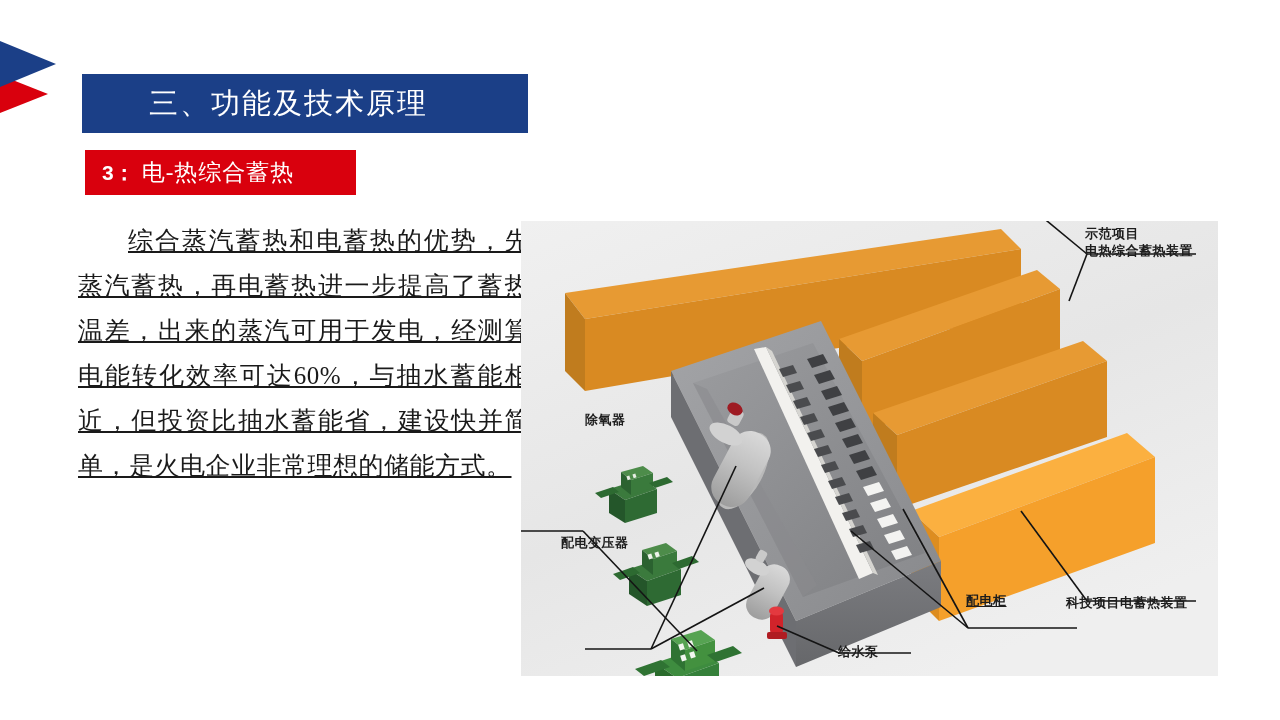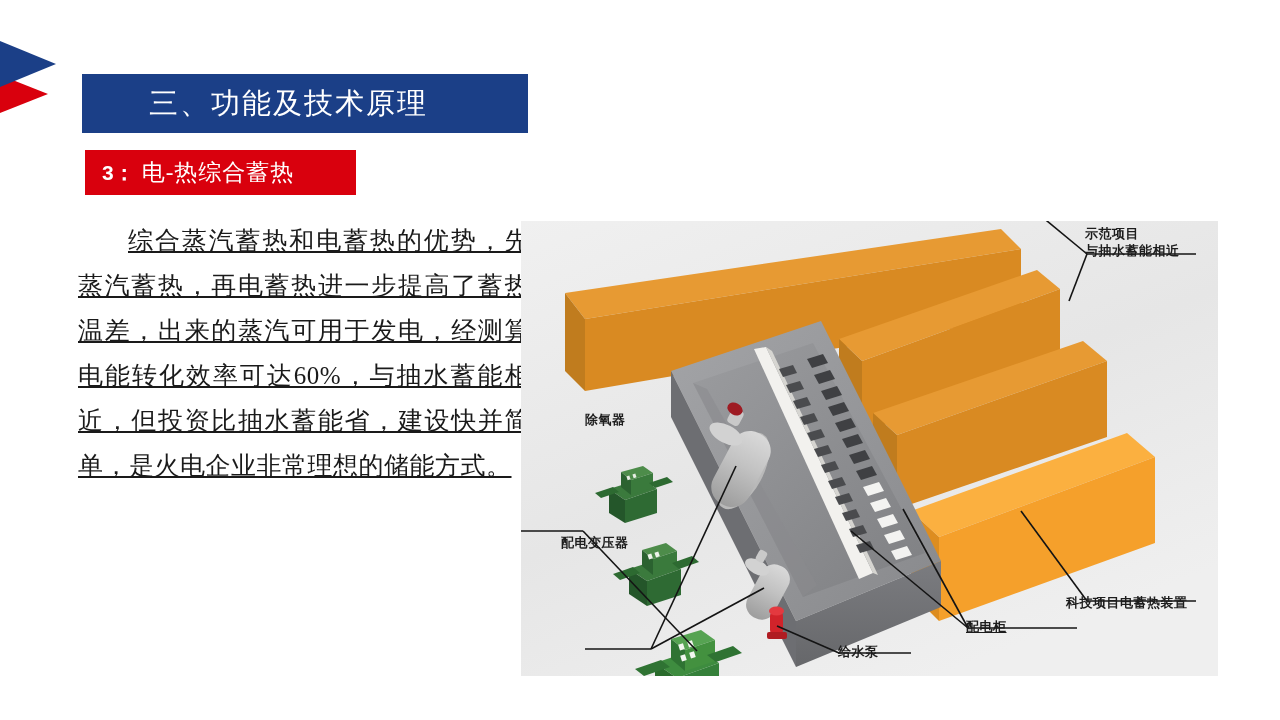--- a/index.html
+++ b/index.html
@@ -77,21 +77,21 @@
     position:absolute;
     font-family:"Liberation Sans", sans-serif;
     font-size:13px;color:#1d1d1d;font-weight:bold;
     white-space:nowrap;line-height:17px;
     letter-spacing:0.5px;
   }
   #lbl-demo{left:1063px;top:225px;margin-left:22px;}
   #lbl-tech{left:1066px;top:583px;margin-top:11px;}
   #lbl-deaerator{left:585px;top:411px;}
   #lbl-transformer{left:561px;top:534px;}
-  #lbl-cabinet{left:966px;top:618px;text-decoration:underline;}
+  #lbl-cabinet{left:966px;top:592px;text-decoration:underline;}
   #lbl-pump{left:838px;top:643px;text-align:right;}
 </style>
 </head>
 <body>
 
 <div class="slide">
 
   <div class="deco">
     <div class="red"></div>
     <div class="blue"></div>
@@ -285,21 +285,21 @@
         <path d="M447,407 L382,288"></path>
 
         <path d="M318,432 L390,432"></path>
         <path d="M318,432 L256,405"></path>
       </g>
     </svg>
   </div>
 
   <div class="fig-label" id="lbl-demo">
     <div>示范项目</div>
-    <div>与抽水蓄能相近</div>
+    <div>电热综合蓄热装置</div>
   </div>
   <div class="fig-label" id="lbl-tech">科技项目电蓄热装置</div>
   <div class="fig-label" id="lbl-deaerator">除氧器</div>
   <div class="fig-label" id="lbl-transformer">配电变压器</div>
   <div class="fig-label" id="lbl-cabinet">配电柜</div>
   <div class="fig-label" id="lbl-pump">给水泵</div>
 
 </div>
 
 </body></html>

